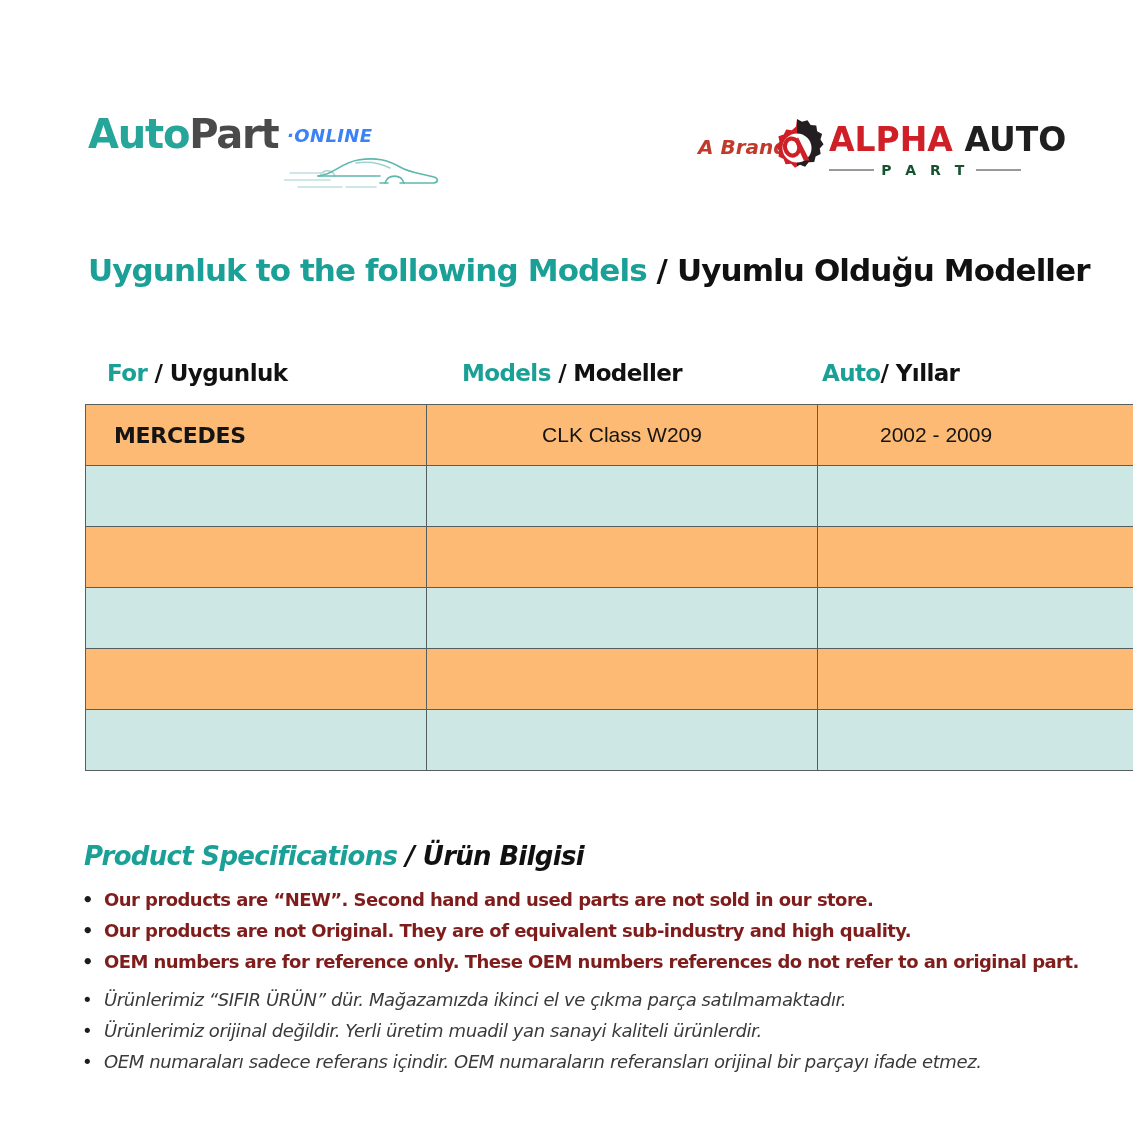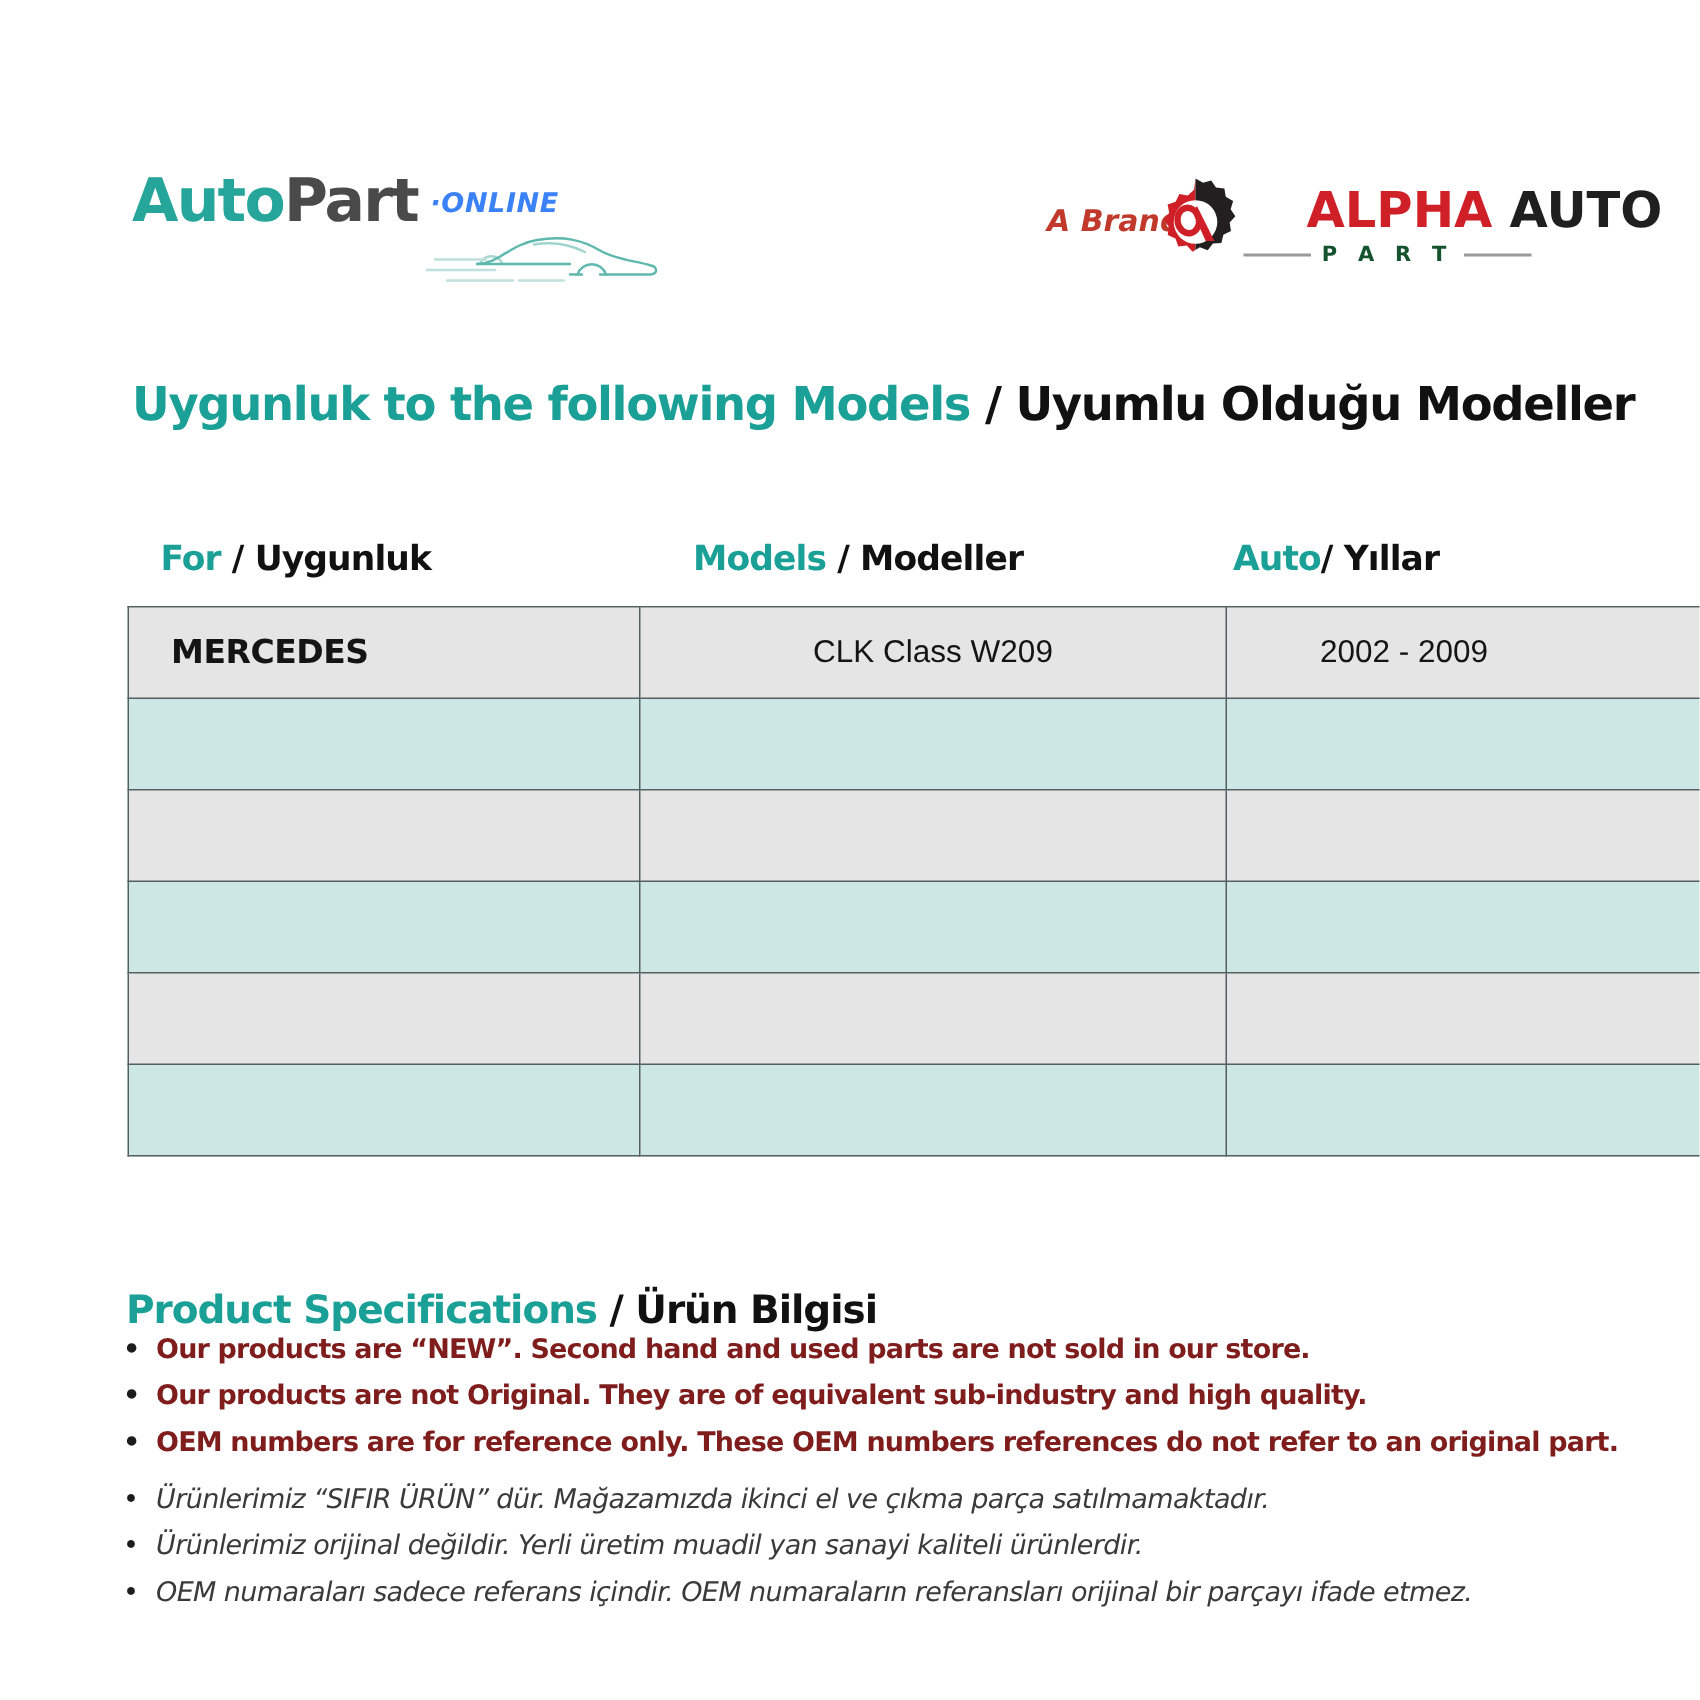--- a/index.html
+++ b/index.html
@@ -95,21 +95,21 @@
     position: absolute;
     left: 63px;
     top: 9px;
     font-family: "DejaVu Sans", sans-serif;
     font-size: 33px;
     font-weight: bold;
     letter-spacing: 0px;
     white-space: nowrap;
     line-height: 38px;
   }
-  .alpha-red   { color: #cf2027; margin-left: 42px; }
+  .alpha-red   { color: #cf2027; }
   .alpha-black { color: #1f1f1f; }
   .alpha-part-row {
     position: absolute;
     left: 63px;
     top: 50px;
     width: 192px;
     display: flex;
     align-items: center;
     gap: 7px;
   }
@@ -135,23 +135,24 @@
     white-space: nowrap;
   }
   .title-models {
     left: 88px;
     top: 252px;
     font-size: 31px;
     letter-spacing: -0.9px;
   }
   .title-specs {
     left: 84px;
-    top: 859px;
+    top: 841px;
     font-size: 26px;
     letter-spacing: -0.7px;
+    font-style: italic;
   }
   .t-teal  { color: #1aa096; }
   .t-black { color: #111111; }
 
   
   .compat-head {
     position: absolute;
     left: 85px;
     top: 360px;
     width: 941px;
@@ -183,21 +184,21 @@
     border: 1px solid #555f60;
     height: 60px;
     padding: 0 10px;
     text-align: center;
     vertical-align: middle;
     font-family: "Liberation Sans", sans-serif;
     font-size: 21px;
     color: #141414;
   }
   .compat-table tr.row-dark td  { background: #cde7e4; }
-  .compat-table tr.row-light td { background: #e5e5e5; }
+  .compat-table tr.row-light td { background: #fdba74; }
   .compat-table td.c-for {
     width: 302px;
     font-family: "DejaVu Sans", sans-serif;
     font-weight: bold;
     font-size: 22px;
     letter-spacing: -0.3px;
     text-align: left;
     padding-left: 28px;
   }
   .compat-table td.c-model { width: 370px; }

